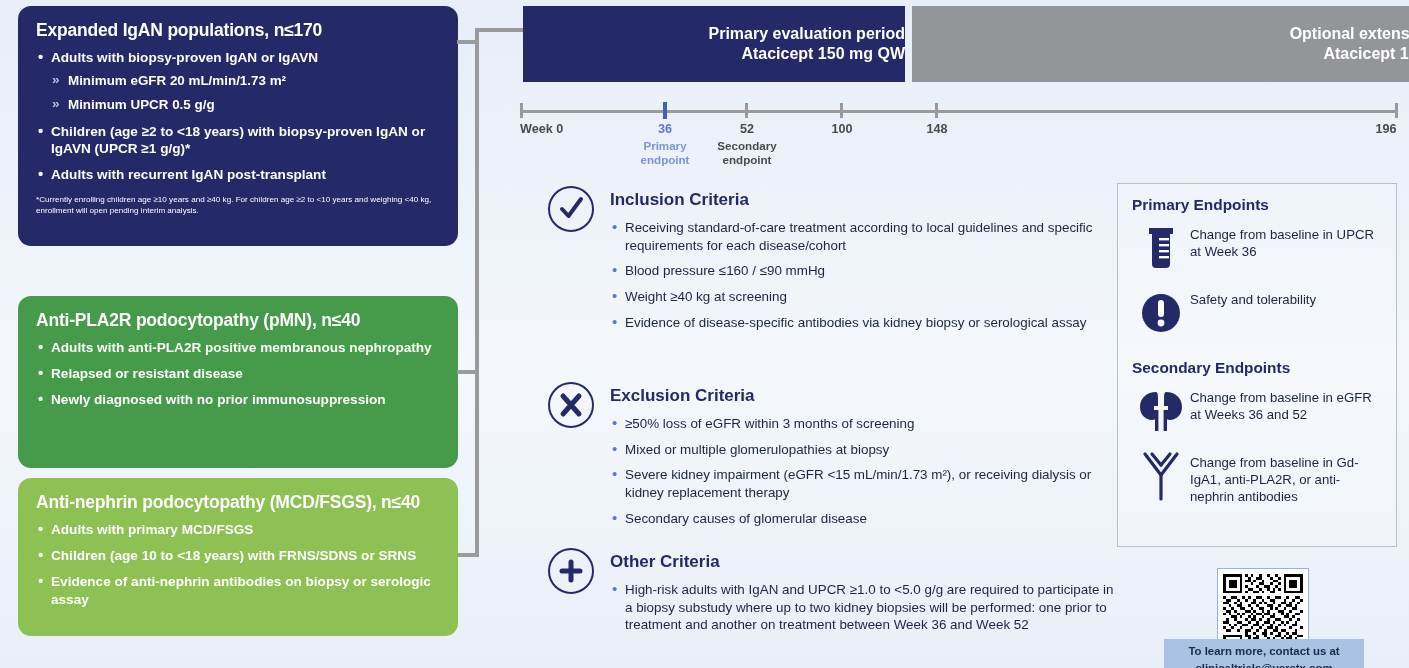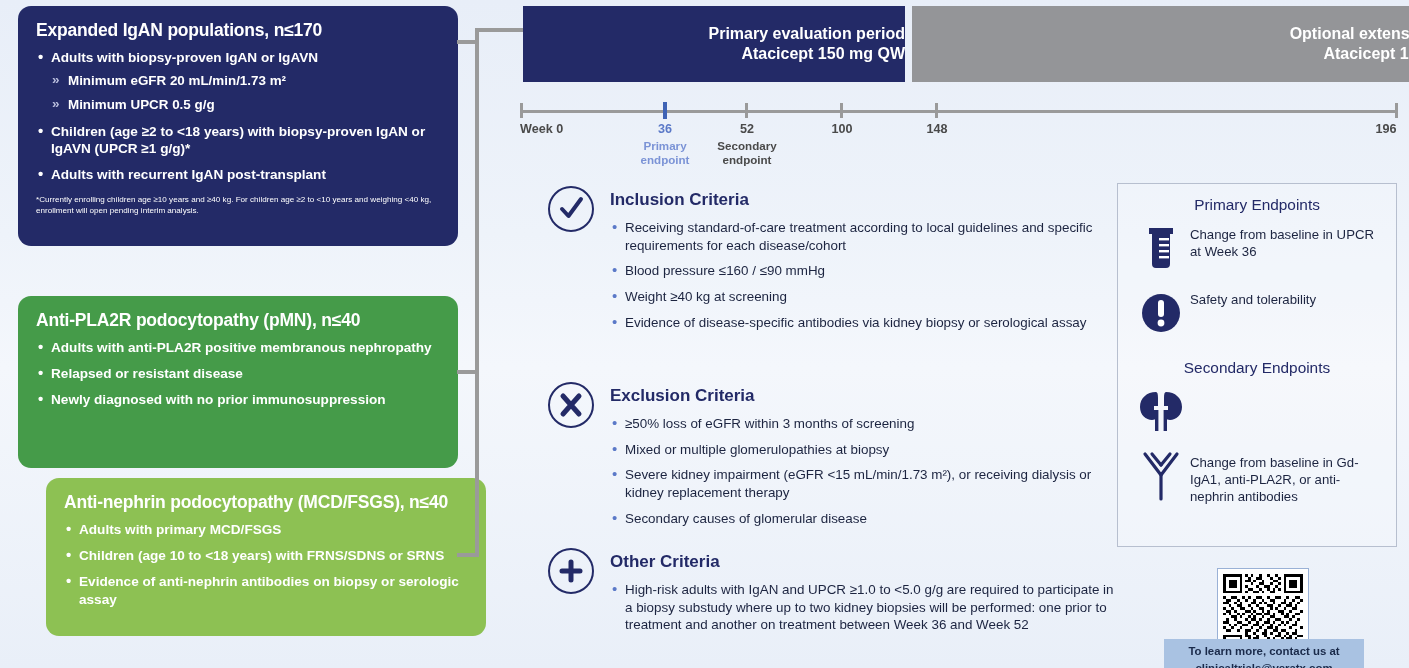--- a/index.html
+++ b/index.html
@@ -14,21 +14,21 @@
     background:linear-gradient(180deg,#e8eef8 0%,#eef3fa 35%,#f4f7fc 55%,#e9eff8 100%);
   }
 
   
   .pop-box{
     position:absolute; left:18px; border-radius:13px;
     color:#fff; padding:14px 18px 22px 18px;
   }
   .pop-box.navy{ background:#232a67; }
   .pop-box.green{ background:#459b49; }
-  .pop-box.lgreen{ background:#8dc153;margin-left:28px; }
+  .pop-box.lgreen{ background:#8dc153; }
 
   #box-igan  { top:6px;   width:440px; height:240px; }
   #box-pla2r { top:296px; width:440px; height:172px; }
   #box-nephrin{ top:478px; width:440px; height:158px; }
 
   .pop-title{
     font-size:17.5px; font-weight:bold; letter-spacing:-0.2px;
     margin-bottom:9px; line-height:1.15;
   }
   .pop-list{ list-style:none; }
@@ -111,22 +111,22 @@
     color:#5b79c8; font-size:15px;
   }
 
   
   #endpoints{
     position:absolute; left:1117px; top:183px; width:280px; height:364px;
     border:1.4px solid #b7bfcf; background:rgba(255,255,255,0.18);
     padding:12px 14px 0 14px;
   }
   .ep-head{
-    font-size:15.4px; font-weight:normal; color:#232a67;
-    text-align:center; margin-bottom:8px;
+    font-size:15.4px; font-weight:bold; color:#232a67;
+    text-align:left; margin-bottom:8px;
   }
   .ep-head.second{ margin-top:20px; }
   .ep-row{ display:flex; align-items:flex-start; margin-bottom:13px; }
   .ep-icon{
     width:58px; min-width:58px; height:52px;
     display:flex; align-items:center; justify-content:center;
     color:#232a67;
   }
   .ep-text{
     font-size:13.2px; color:#1c2440; line-height:1.3; padding-top:4px;
@@ -309,20 +309,21 @@
 
     <div class="ep-row">
       <div class="ep-icon">
         <svg width="50" height="44" viewBox="0 0 50 44" aria-hidden="true">
           <path d="M20 3 C11 3 4 9 4 18 C4 26 10 31 16 31 C20 31 22 28 22 24 L22 21 L18 21 L18 17 L22 17 L22 9 C22 5 21.5 3 20 3 Z" fill="#232a67"></path>
           <path d="M30 3 C39 3 46 9 46 18 C46 26 40 31 34 31 C30 31 28 28 28 24 L28 21 L32 21 L32 17 L28 17 L28 9 C28 5 28.5 3 30 3 Z" fill="#232a67"></path>
           <rect x="19" y="21" width="3.4" height="21" fill="#232a67"></rect>
           <rect x="27.6" y="21" width="3.4" height="21" fill="#232a67"></rect>
         </svg>
       </div>
+      <div class="ep-text">Change from baseline in eGFR at Weeks 36 and 52</div>
     </div>
 
     <div class="ep-row">
       <div class="ep-icon">
         <svg width="44" height="50" viewBox="0 0 44 50" aria-hidden="true">
           <path d="M6 3 L22 24 L38 3" fill="none" stroke="#232a67" stroke-width="3.2" stroke-linecap="round"></path>
           <path d="M13 3 L22 14" fill="none" stroke="#232a67" stroke-width="3.2" stroke-linecap="round"></path>
           <path d="M31 3 L22 14" fill="none" stroke="#232a67" stroke-width="3.2" stroke-linecap="round"></path>
           <path d="M22 24 L22 48" fill="none" stroke="#232a67" stroke-width="3.2" stroke-linecap="round"></path>
         </svg>

